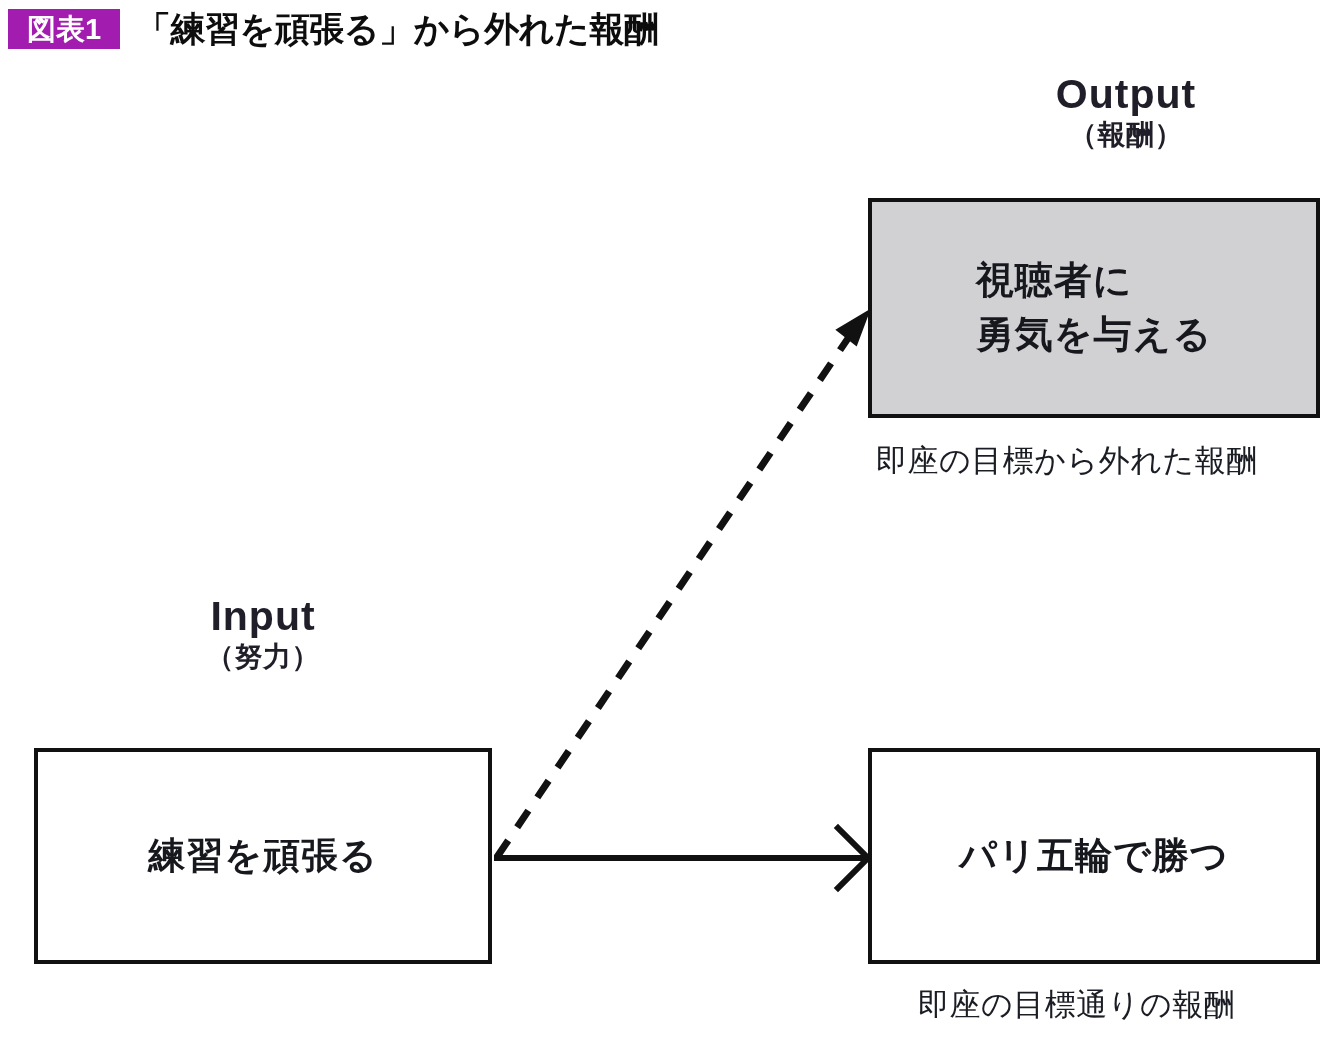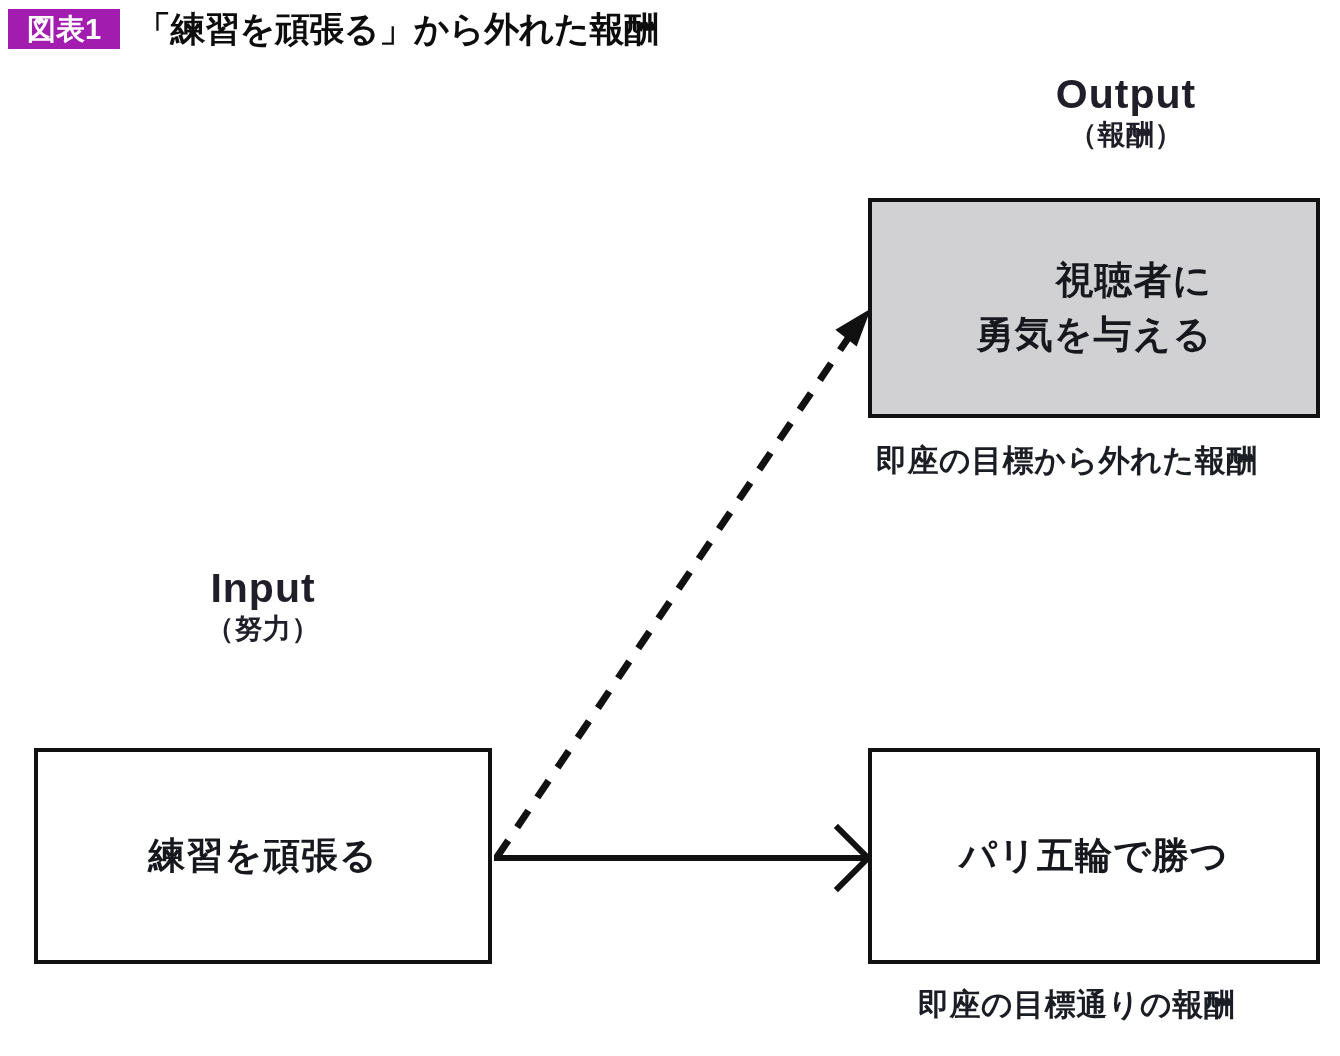--- a/index.html
+++ b/index.html
@@ -76,21 +76,21 @@
 
   
   .node {
     position: absolute;
     box-sizing: border-box;
     border: 4px solid #111111;
     background: #ffffff;
     display: flex;
     align-items: center;
     justify-content: center;
-    text-align: right;
+    text-align: left;
   }
   .node .node-text {
     font-size: 37px;
     font-weight: bold;
     line-height: 1.35;
     color: #16181d;
     letter-spacing: 1px;
   }
 
   #node-output {
@@ -137,29 +137,29 @@
     display: block;
     font-size: 28px;
   }
   #label-output {
     left: 900px;
     top: 70px;
     width: 452px;
   }
   #label-input {
     left: 34px;
-    top: 564px;
+    top: 592px;
     width: 458px;
   }
 
   
   .caption {
     position: absolute;
     font-size: 31px;
-    font-weight: bold;
+    font-weight: normal;
     color: #1b1d24;
     letter-spacing: 0.5px;
     white-space: nowrap;
   }
   #caption-output {
     left: 876px;
     top: 440px;
   }
   #caption-goal {
     left: 918px;

